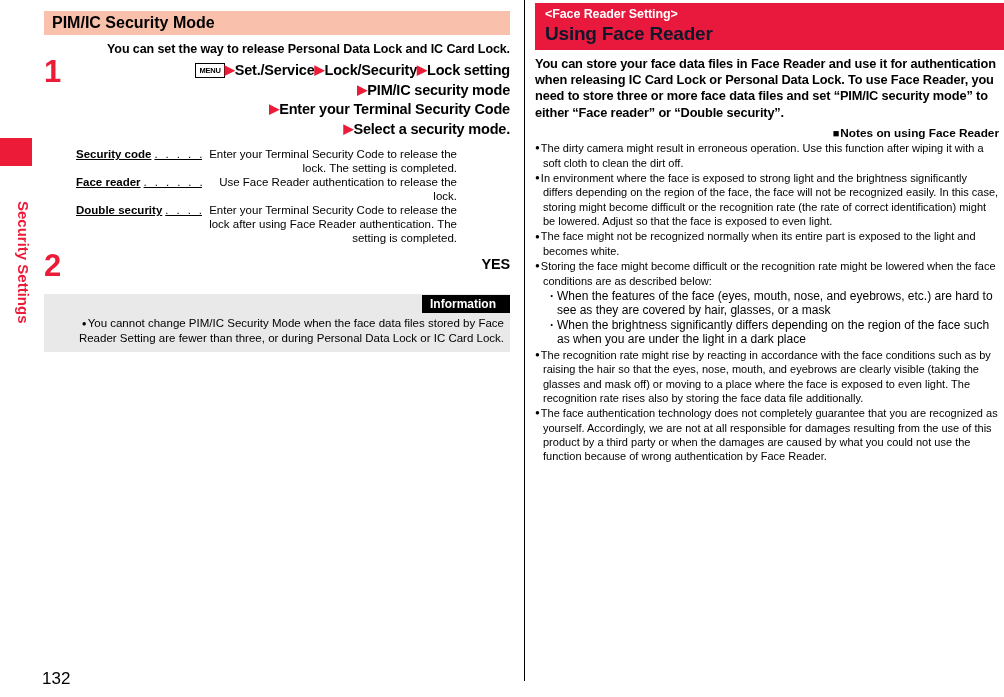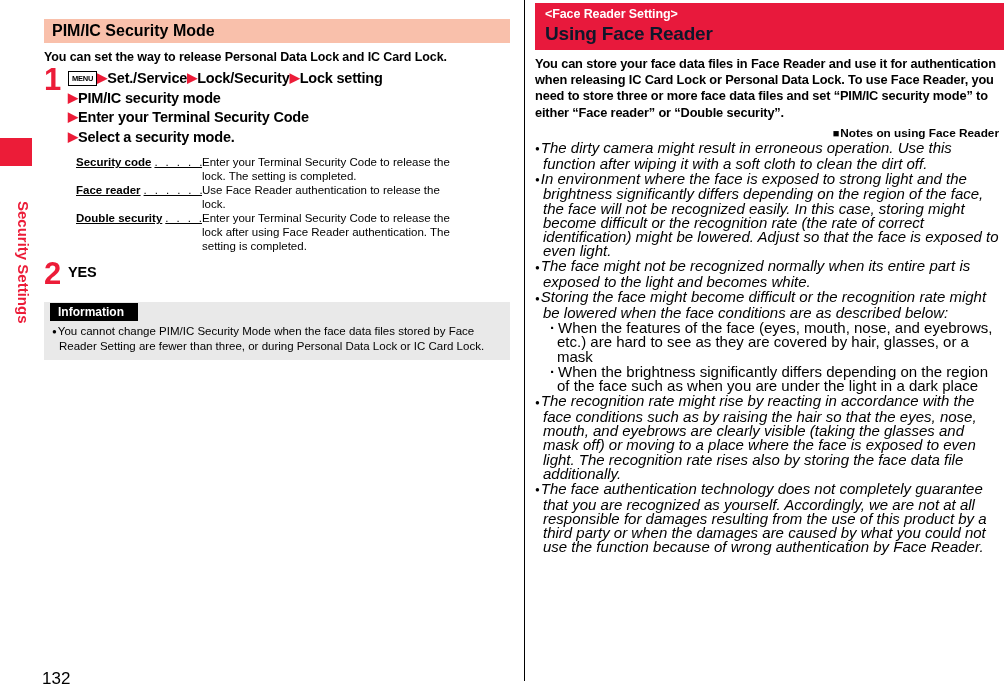--- a/index.html
+++ b/index.html
@@ -70,22 +70,23 @@
     top: 0px;
     width: 1px;
     height: 681px;
     background: #000000;
   }
 
   
   #left-col {
     position: absolute;
     left: 44px;
-    top: 16px;
+    top: 8px;
     width: 466px;
+    text-align: right;
   }
   #left-title-bar {
     background: #f9c0ab;
     height: 24px;
     width: 466px;
     display: flex;
     align-items: center;
     box-sizing: border-box;
     padding-left: 8px;
     margin-top: 3px;
@@ -258,29 +259,28 @@
     font-weight: bold;
     margin-top: 5px;
     line-height: 14px;
     text-align: right;
   }
   #notes-head .sq {
     font-size: 11px;
     margin-right: 1px;
   }
   .note-item {
-    font-size: 15px;
+    font-size: 11px;
     line-height: 14.2px;
     margin-top: 1px;
     text-indent: -8px;
     padding-left: 8px;
-    font-style: italic;
   }
   .sub-item {
-    font-size: 15px;
+    font-size: 12px;
     line-height: 14.2px;
     margin-top: 1px;
     text-indent: -7px;
     padding-left: 22px;
   }
   .sub-item::before {
     content: "\00B7";
     font-weight: bold;
     margin-right: 3px;
   }

